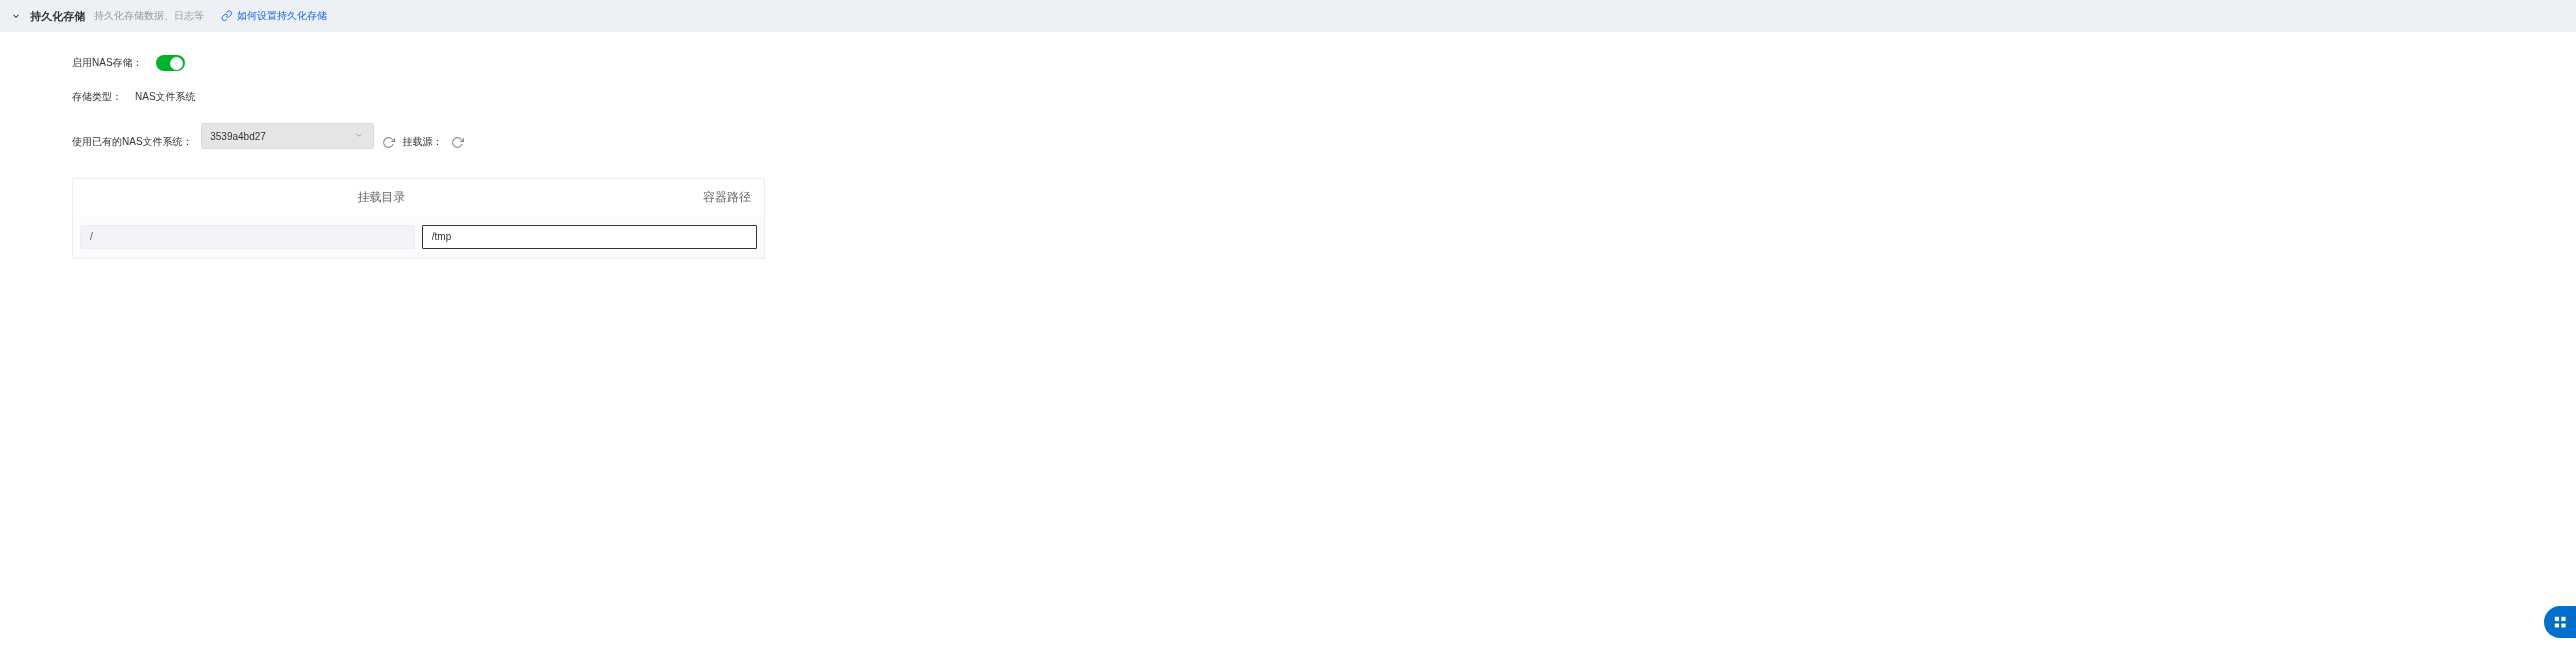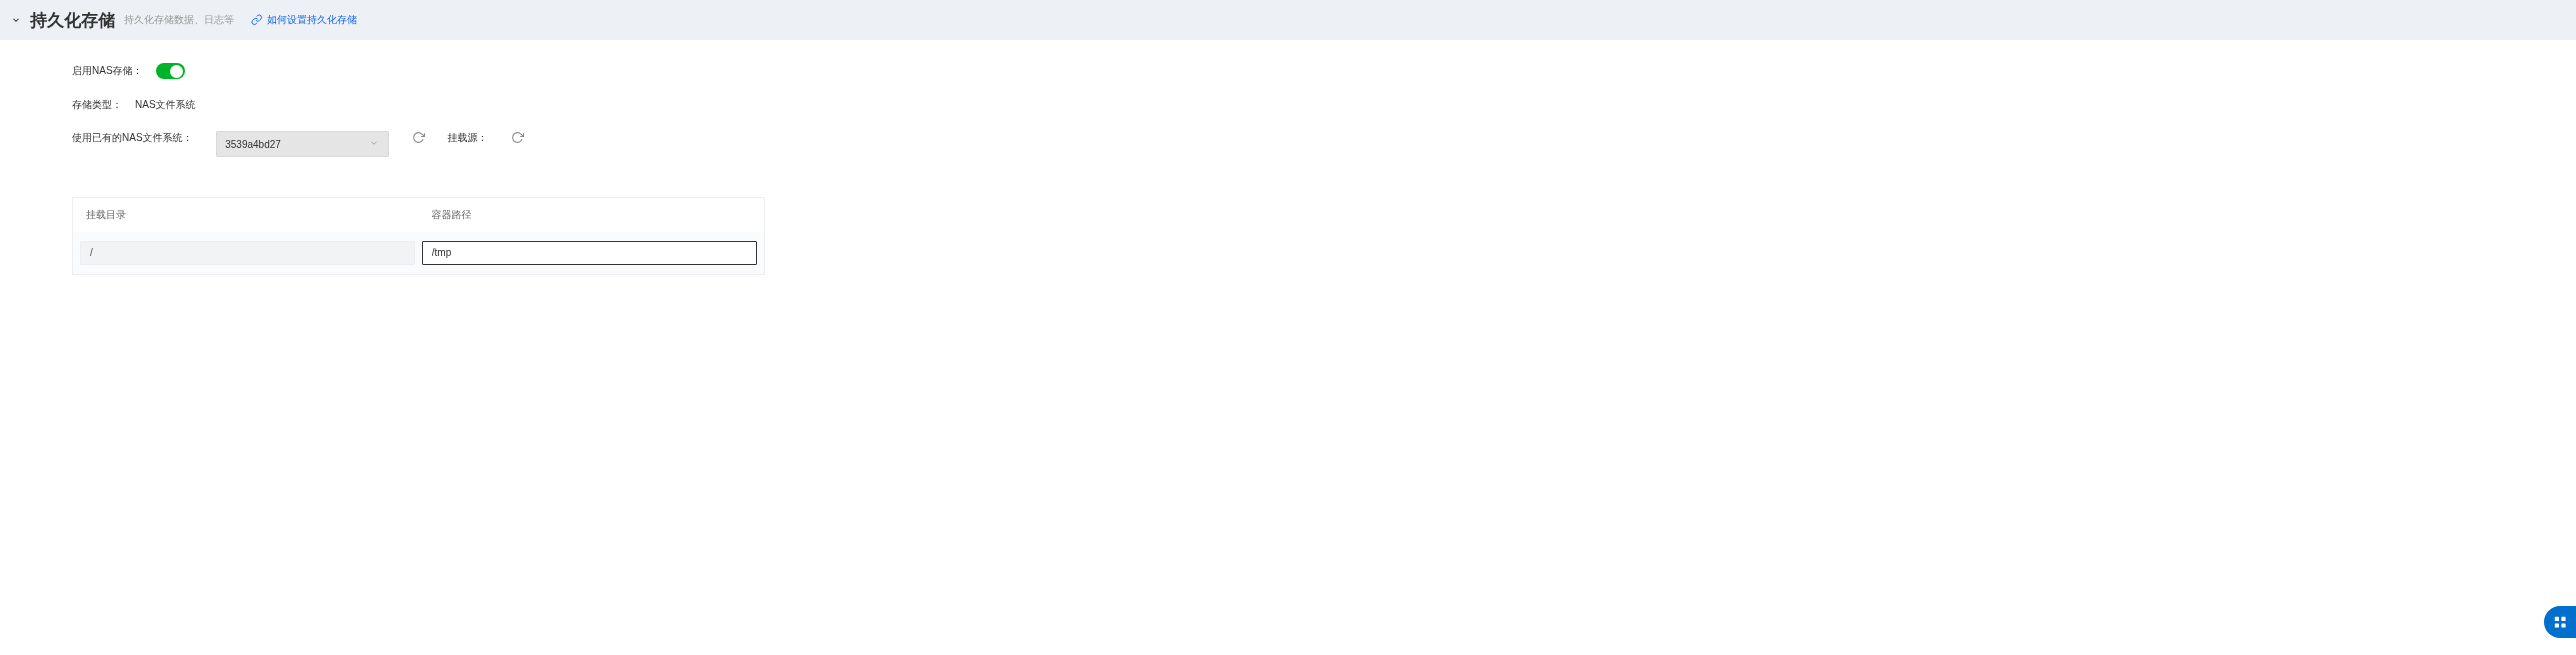--- a/index.html
+++ b/index.html
@@ -23,21 +23,21 @@
     .chevron-icon {
       width: 11.5px;
       height: 11.5px;
       display: inline-flex;
       align-items: center;
       justify-content: center;
     }
     .header-title {
       font-weight: 600;
       color: #333;
-      font-size: 17px;
+      font-size: 11px;
     }
     .header-subtitle {
       color: #999;
       font-size: 10px;
       text-align: center;
     }
     .link-with-icon {
       display: inline-flex;
       align-items: center;
       gap: 4.3px;
@@ -79,23 +79,23 @@
       position: absolute;
       width: 13px;
       height: 13px;
       background: #fff;
       border-radius: 50%;
       top: 1.4px;
       right: 1.4px;
     }
     .inline-row {
       display: flex;
-      align-items: flex-start;
-      gap: 23px;
-      margin-bottom: 40px;
+      align-items: flex-end;
+      gap: 8px;
+      margin-bottom: 29px;
     }
     .select-box {
       display: flex;
       align-items: center;
       justify-content: space-between;
       border: 0.7px solid #d9d9d9;
       border-radius: 1.4px;
       padding: 5.8px 8.7px;
       background: #e5e5e5;
       cursor: pointer;
@@ -120,22 +120,22 @@
       max-width: 693px;
     }
     .table-header {
       display: flex;
       background: #fff;
     }
     .table-header-cell {
       flex: 1;
       padding: 10px 13px;
       color: #666;
-      font-size: 10px;
-      text-align: left;
+      font-size: 12px;
+      text-align: right;
     }
     .table-body {
       background: #fafbfc;
     }
     .table-row {
       display: flex;
       padding: 8.7px 7.2px;
       gap: 7.2px;
     }
     .table-cell-readonly {

